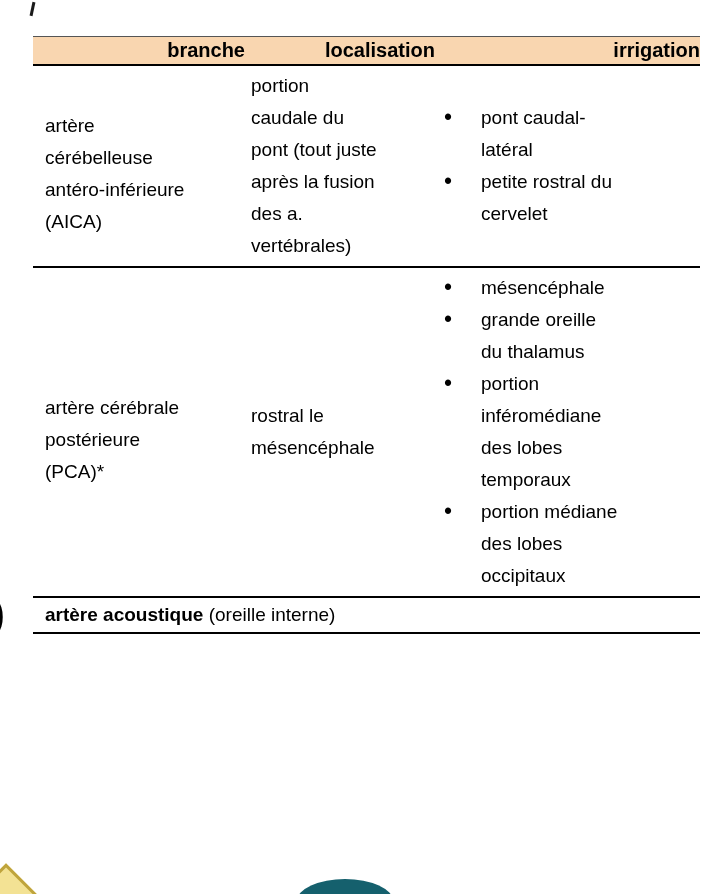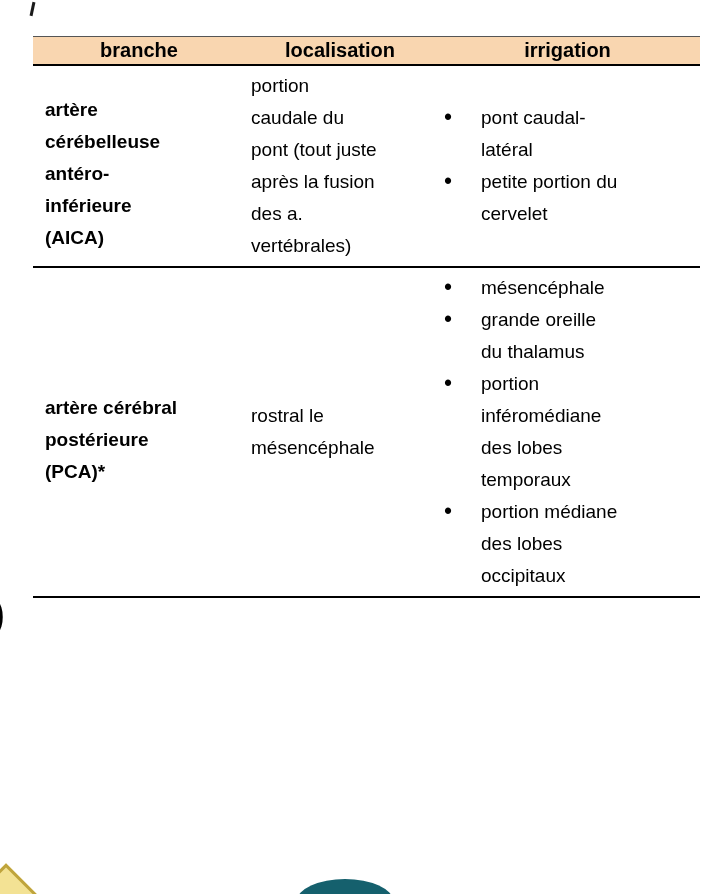--- a/index.html
+++ b/index.html
@@ -15,30 +15,30 @@
   table.artery-table {
     position: absolute; left: 33px; top: 36px;
     width: 667px;
     border-collapse: collapse; table-layout: fixed;
     font-size: 19px; line-height: 32px;
   }
   .artery-table th {
     background: #f9d6b0;
     font-weight: 700; font-size: 20px;
     height: 27px; line-height: 27px;
-    text-align: center; padding: 0;
+    text-align: right; padding: 0;
     border-top: 1px solid #555;
     border-bottom: 2px solid #000;
   }
   .artery-table td {
     vertical-align: middle;
     border-bottom: 2px solid #000;
     padding: 4px;
   }
-  td.branche-cell      { font-weight: 700; padding: 20px 58px 4px 12px; }
+  td.branche-cell      { font-weight: 400; padding: 20px 58px 4px 12px; }
   td.localisation-cell { padding: 4px 58px 4px 6px; }
   td.irrigation-cell   { padding: 4px 80px 4px 0; }
 
   .bullet-item { position: relative; padding-left: 46px; }
   .bullet-mark { position: absolute; left: 9px; top: -1px; font-size: 23px; }
 
   td.span-cell { padding: 1px 4px 1px 12px; font-weight: 400; }
   .span-cell .bold-text { font-weight: 700; }
 
   
@@ -82,34 +82,37 @@
       <th>irrigation</th>
     </tr>
   </thead>
   <tbody id="table-body">
       <tr class="body-row">
         <td class="branche-cell">artère cérébelleuse antéro-inférieure (AICA)</td>
         <td class="localisation-cell">portion caudale du pont (tout juste après la fusion des a. vertébrales)</td>
         <td class="irrigation-cell">
           <div class="bullet-list">
             <div class="bullet-item"><span class="bullet-mark">•</span><span class="bullet-text">pont caudal-latéral</span></div>
-            <div class="bullet-item"><span class="bullet-mark">•</span><span class="bullet-text">petite portion du cervelet</span></div>
+            <div class="bullet-item"><span class="bullet-mark">•</span><span class="bullet-text">petite rostral du cervelet</span></div>
           </div>
         </td>
       </tr>
       <tr class="body-row">
-        <td class="branche-cell">artère cérébral postérieure (PCA)*</td>
+        <td class="branche-cell">artère cérébrale postérieure (PCA)*</td>
         <td class="localisation-cell">rostral le mésencéphale</td>
         <td class="irrigation-cell">
           <div class="bullet-list">
             <div class="bullet-item"><span class="bullet-mark">•</span><span class="bullet-text">mésencéphale</span></div>
             <div class="bullet-item"><span class="bullet-mark">•</span><span class="bullet-text">grande oreille du thalamus</span></div>
             <div class="bullet-item"><span class="bullet-mark">•</span><span class="bullet-text">portion inféromédiane des lobes temporaux</span></div>
             <div class="bullet-item"><span class="bullet-mark">•</span><span class="bullet-text">portion médiane des lobes occipitaux</span></div>
           </div>
         </td>
       </tr>
+      <tr class="body-row">
+        <td class="cell span-cell" colspan="3"><span class="bold-text">artère acoustique</span><span class="normal-text"> (oreille interne)</span></td>
+      </tr>
     </tbody>
 </table>
 
 <div class="left-paren">)</div>
 <div class="diamond"></div>
 <div class="teal-blob"></div>
 
 </body></html>

